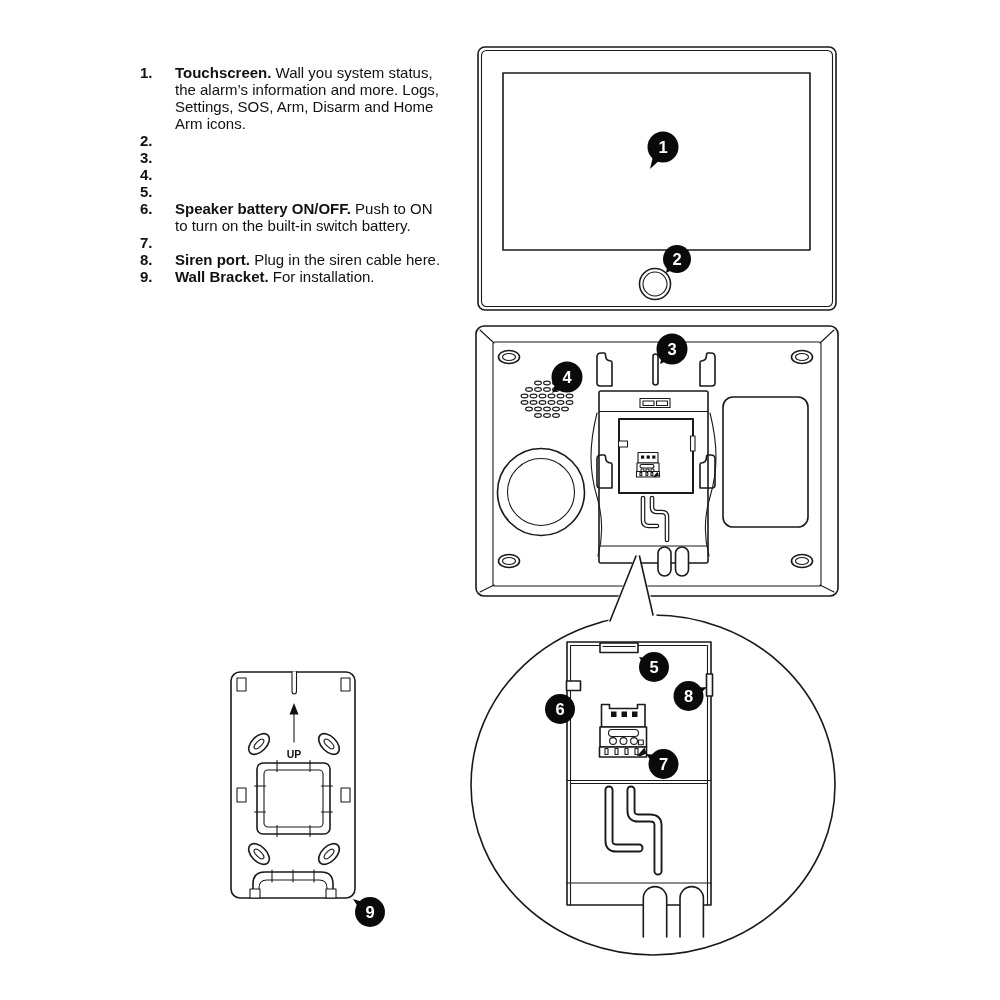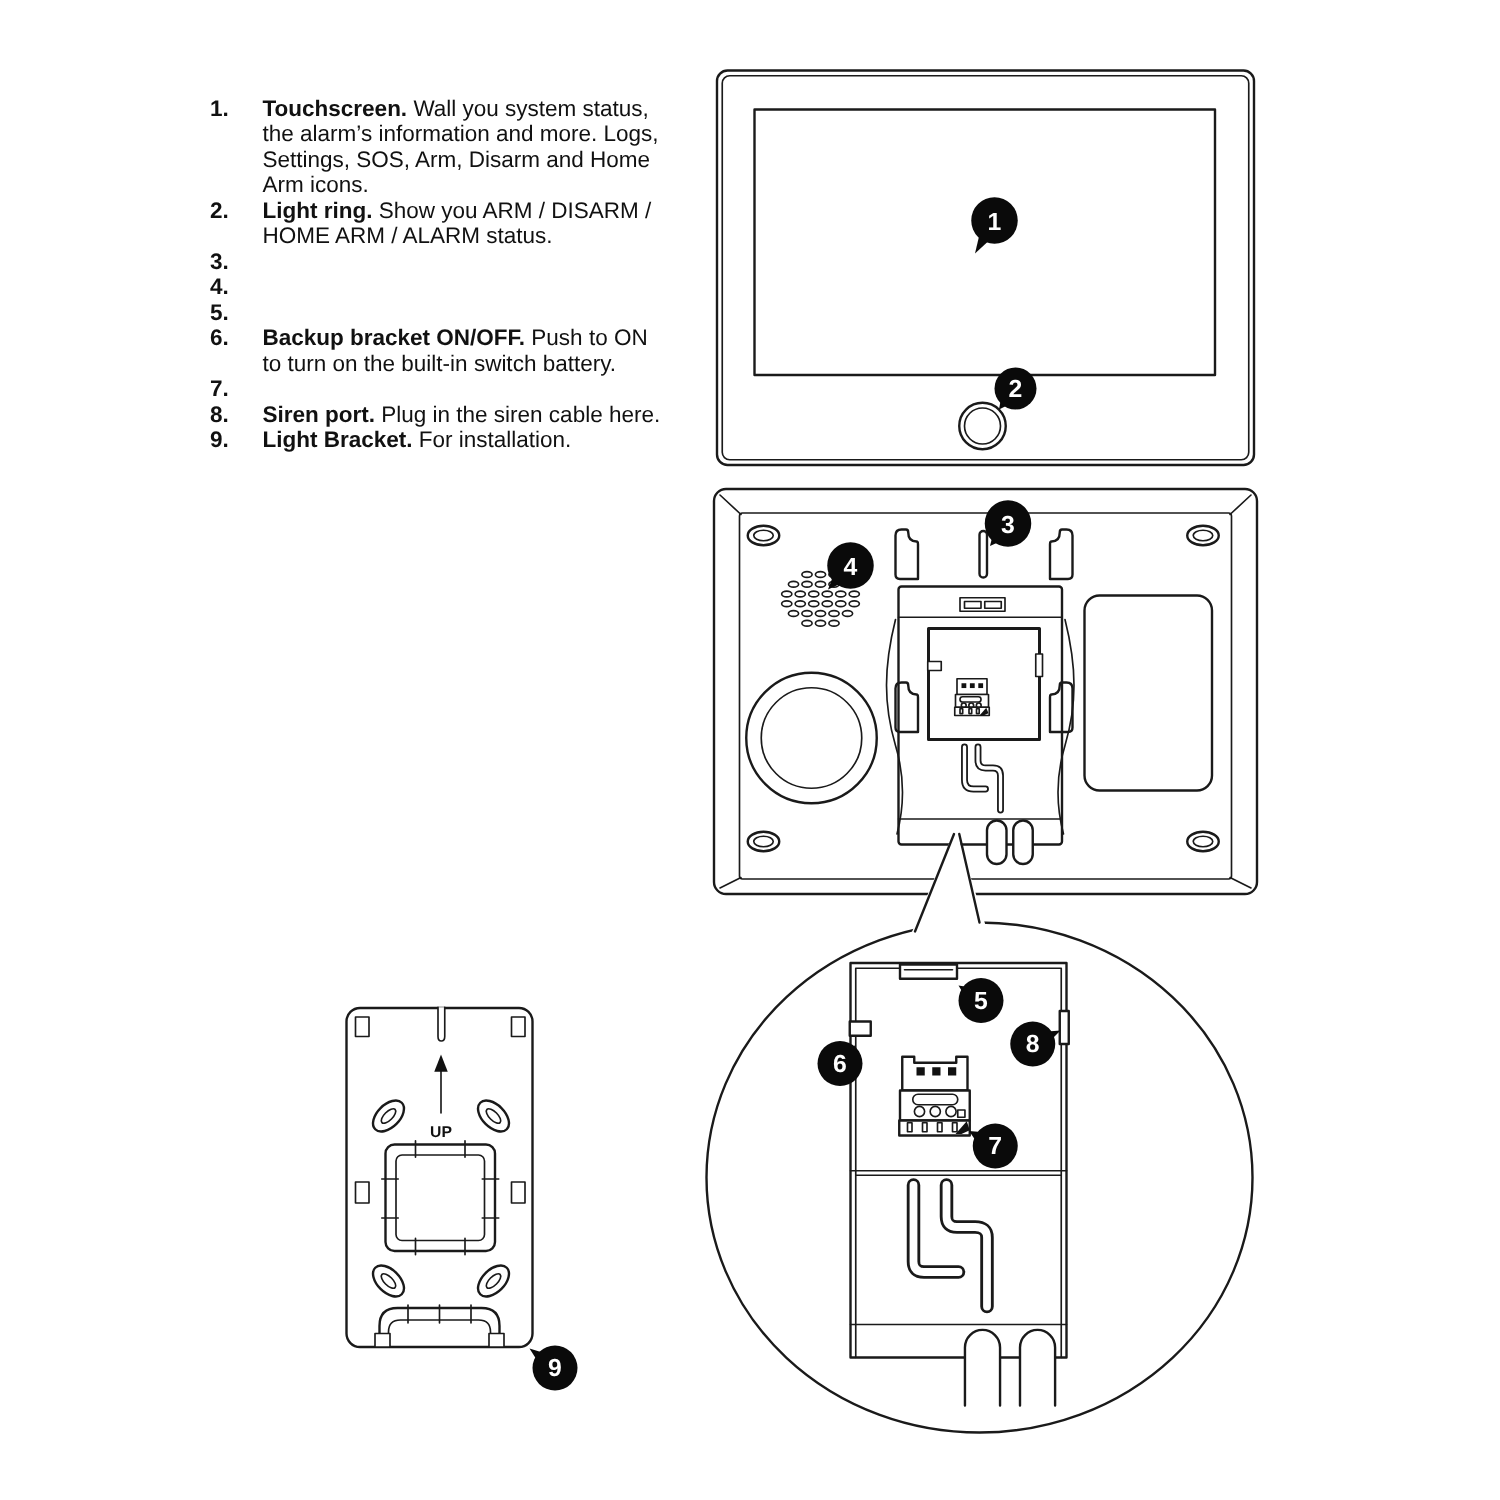--- a/index.html
+++ b/index.html
@@ -32,45 +32,44 @@
 
 <div class="canvas">
 
   <div class="parts">
     <div class="part">
       <span class="num">1.</span>
       <span class="body"><b>Touchscreen.</b><span> Wall you system status, the alarm’s information and more. Logs, Settings, SOS, Arm, Disarm and Home Arm icons.</span></span>
     </div>
     <div class="part">
       <span class="num">2.</span>
-      <span class="body"><b>Light ring.</b><span> Show you ARM / DISARM / HOME ARM / ALARM status.</span></span>
     </div>
     <div class="part">
       <span class="num">3.</span>
     </div>
     <div class="part">
       <span class="num">4.</span>
     </div>
     <div class="part">
       <span class="num">5.</span>
     </div>
     <div class="part">
       <span class="num">6.</span>
-      <span class="body"><b>Backup bracket ON/OFF.</b><span> Push to ON to turn on the built-in switch battery.</span></span>
+      <span class="body"><b>Speaker battery ON/OFF.</b><span> Push to ON to turn on the built-in switch battery.</span></span>
     </div>
     <div class="part">
       <span class="num">7.</span>
     </div>
     <div class="part">
       <span class="num">8.</span>
       <span class="body"><b>Siren port.</b><span> Plug in the siren cable here.</span></span>
     </div>
     <div class="part">
       <span class="num">9.</span>
-      <span class="body"><b>Light Bracket.</b><span> For installation.</span></span>
+      <span class="body"><b>Wall Bracket.</b><span> For installation.</span></span>
     </div>
   </div>
 
   <svg class="diagram" viewBox="0 0 1000 1000">
 
     <g>
       <rect class="ln" x="478" y="47" width="358" height="263" rx="7"></rect>
       <rect class="tn" x="481.5" y="50.5" width="351" height="256" rx="5"></rect>
       <rect class="ln" x="503" y="73" width="307" height="177"></rect>
       <circle class="ln" cx="655" cy="284" r="15.5"></circle>

